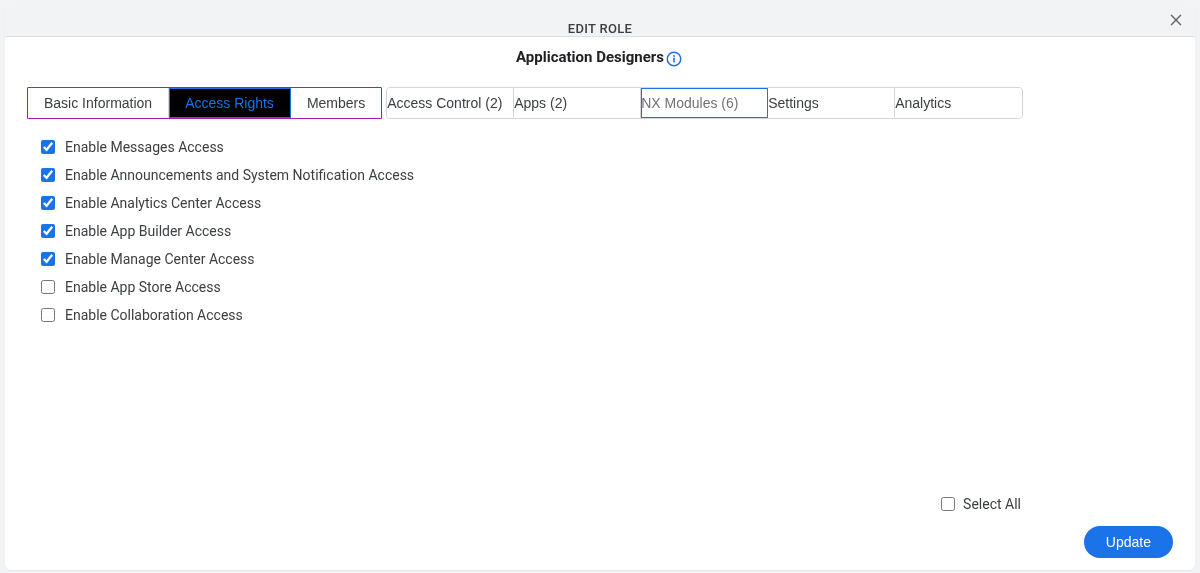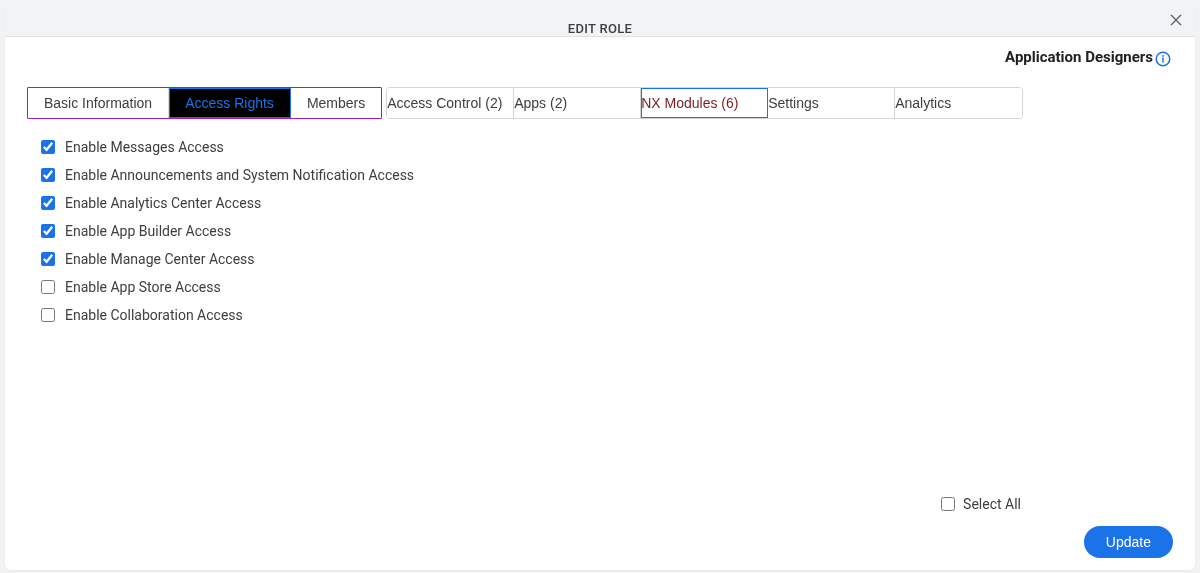--- a/index.html
+++ b/index.html
@@ -56,21 +56,21 @@
     .close-btn svg { width: 16px; height: 16px; }
     .modal-body {
       flex: 1;
       padding: 10px 22px 0 22px;
       position: relative;
       overflow: hidden;
     }
     .role-name-row {
       display: flex;
       align-items: center;
-      justify-content: flex-end;
+      justify-content: center;
     }
     .role-name {
       font-size: 15px;
       font-weight: 700;
       color: #202124;
     }
     .info-btn {
       width: 20px;
       height: 20px;
       display: flex;
@@ -124,21 +124,21 @@
       background: #fff;
       border: none;
       border-right: 1px solid #d2d6da;
       cursor: pointer;
       width: 127px;
       padding: 7px 0;
       text-align: left;
     }
     .sub-tab:last-child { border-right: none; }
     .sub-tab.active {
-      color: #7f1d1d;
+      color: #737373;
       outline: 1px solid #1a73e8;
       outline-offset: -1px;
       position: relative;
       z-index: 1;
     }
 
     .perm-list {
       margin-top: 14px;
       padding-left: 14px;
     }

